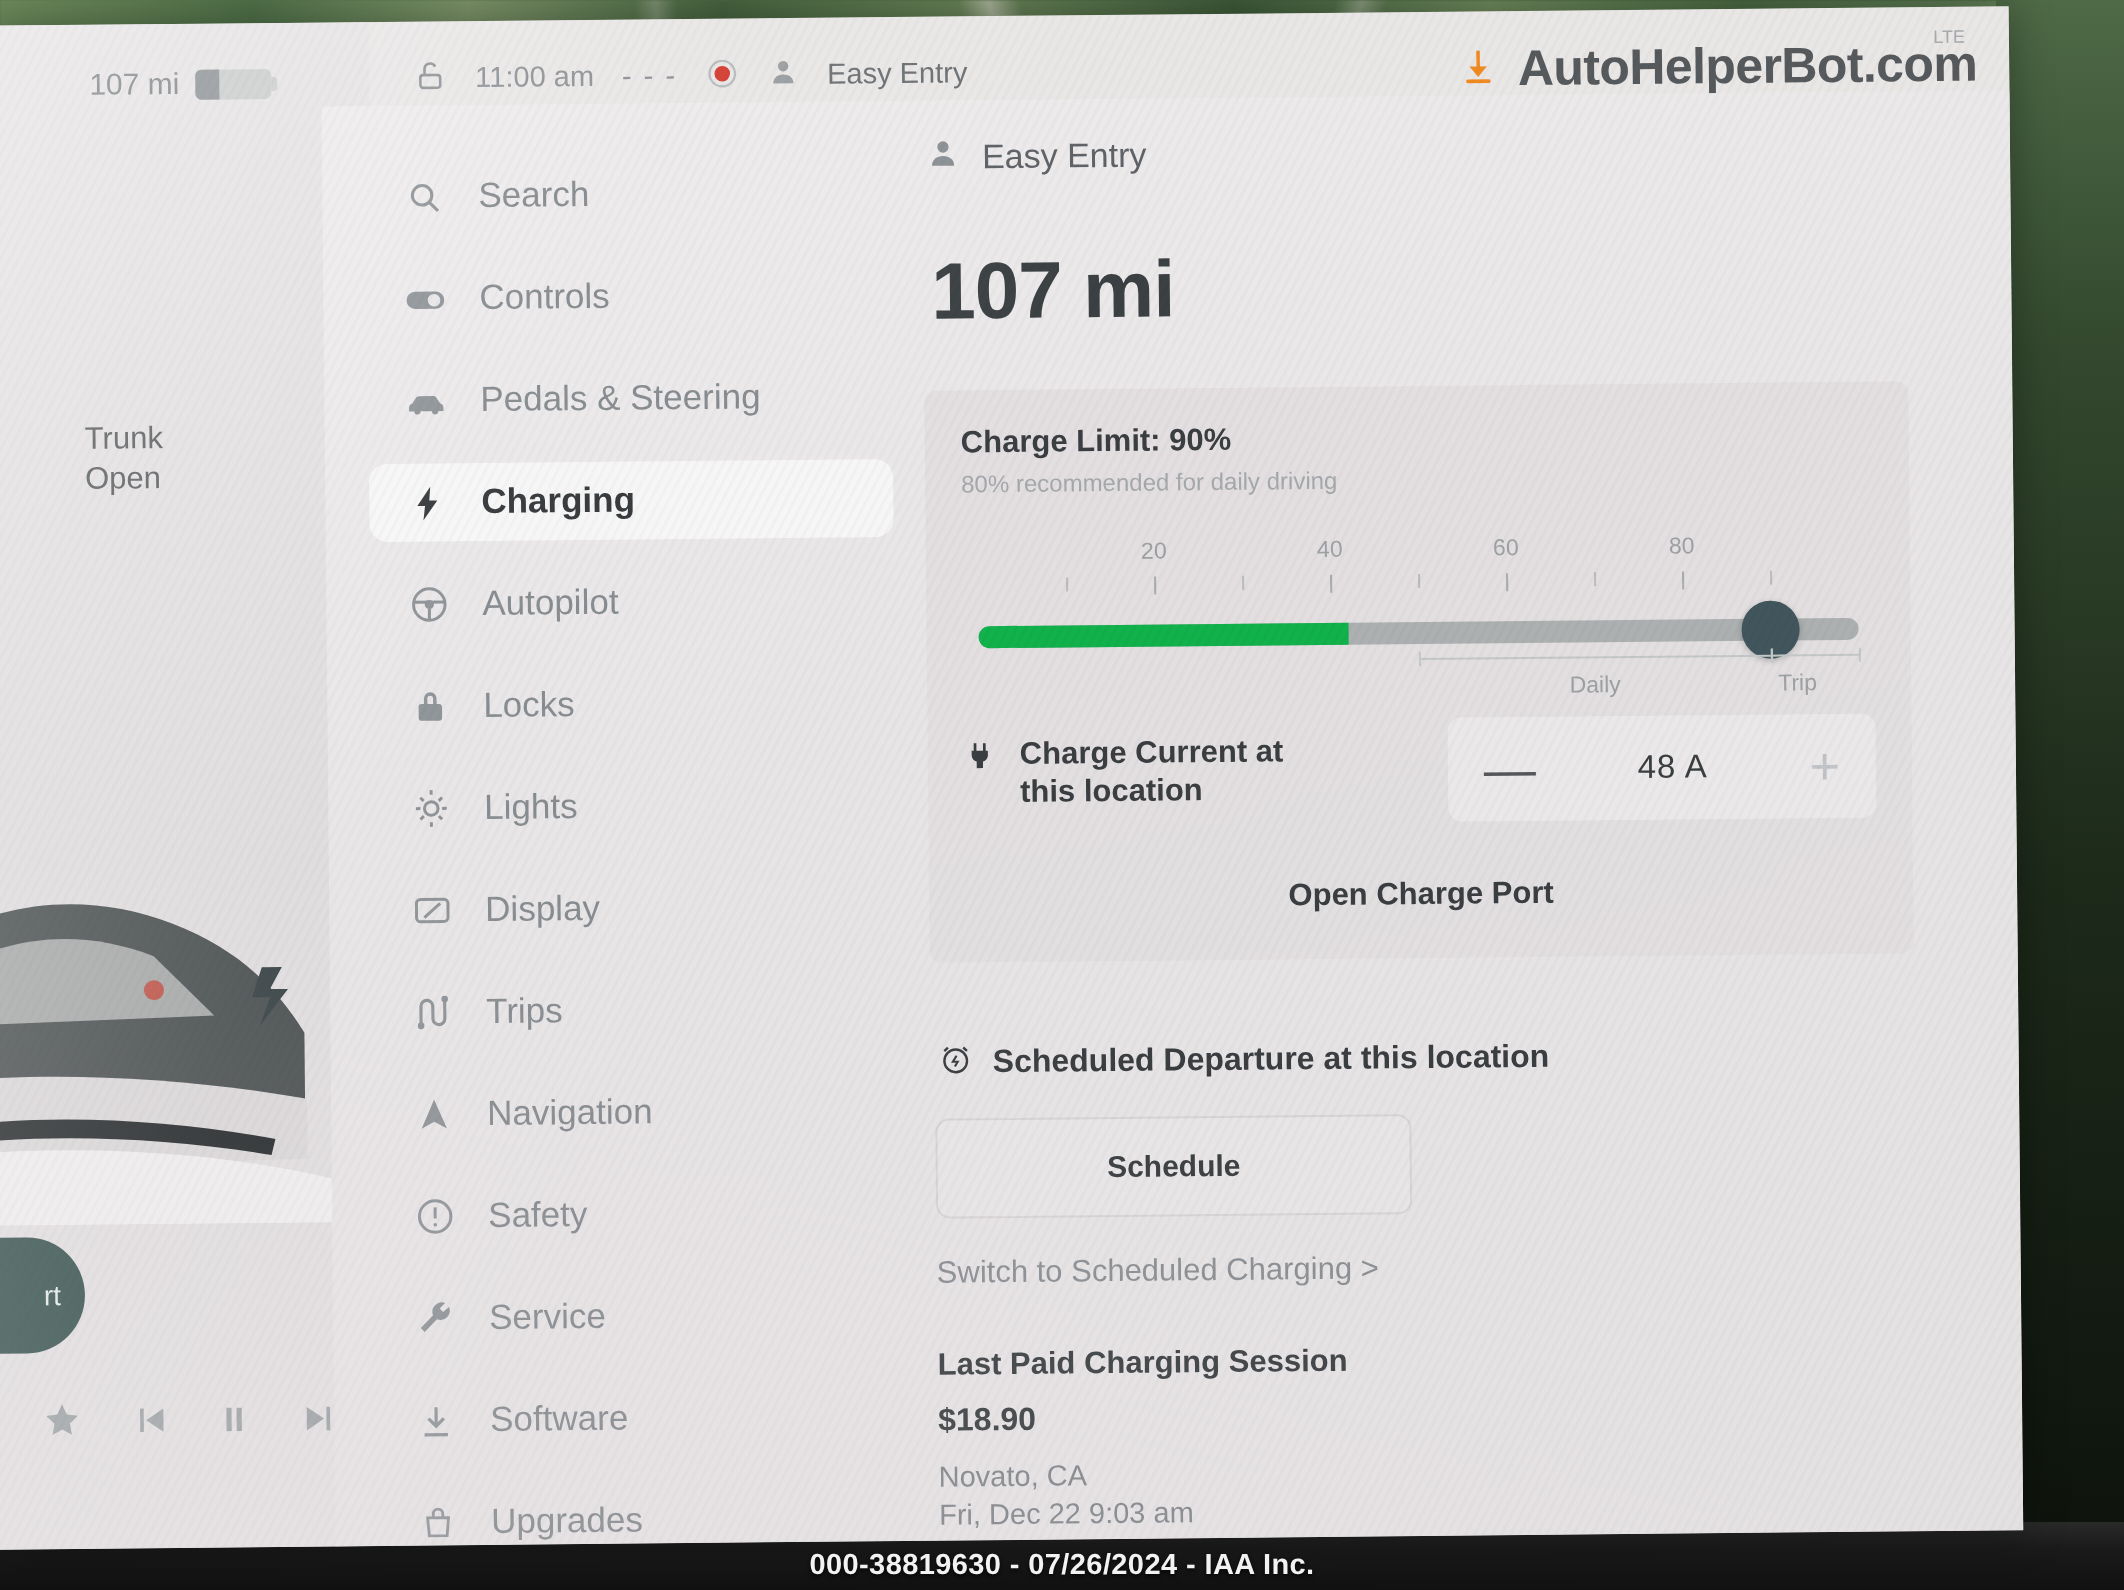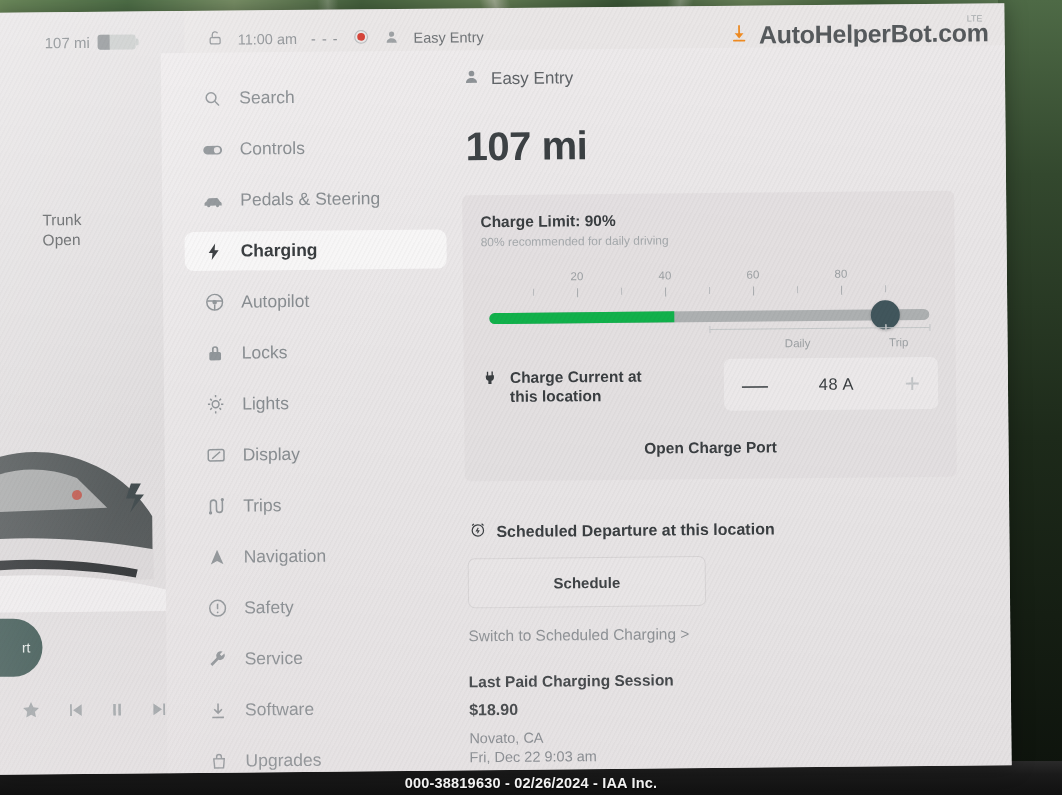--- a/index.html
+++ b/index.html
@@ -615,13 +615,13 @@
         <div id="ls-title">Last Paid Charging Session</div>
         <div id="ls-amount">$18.90</div>
         <div id="ls-place">Novato, CA</div>
         <div id="ls-when">Fri, Dec 22 9:03 am</div>
       </div>
 
     </div>
   </div>
 </div>
 
-<div id="footer-caption">000-38819630 - 02/26/2024 - IAA Inc.</div>
+<div id="footer-caption">000-38819630 - 07/26/2024 - IAA Inc.</div>
 
 </body></html>

